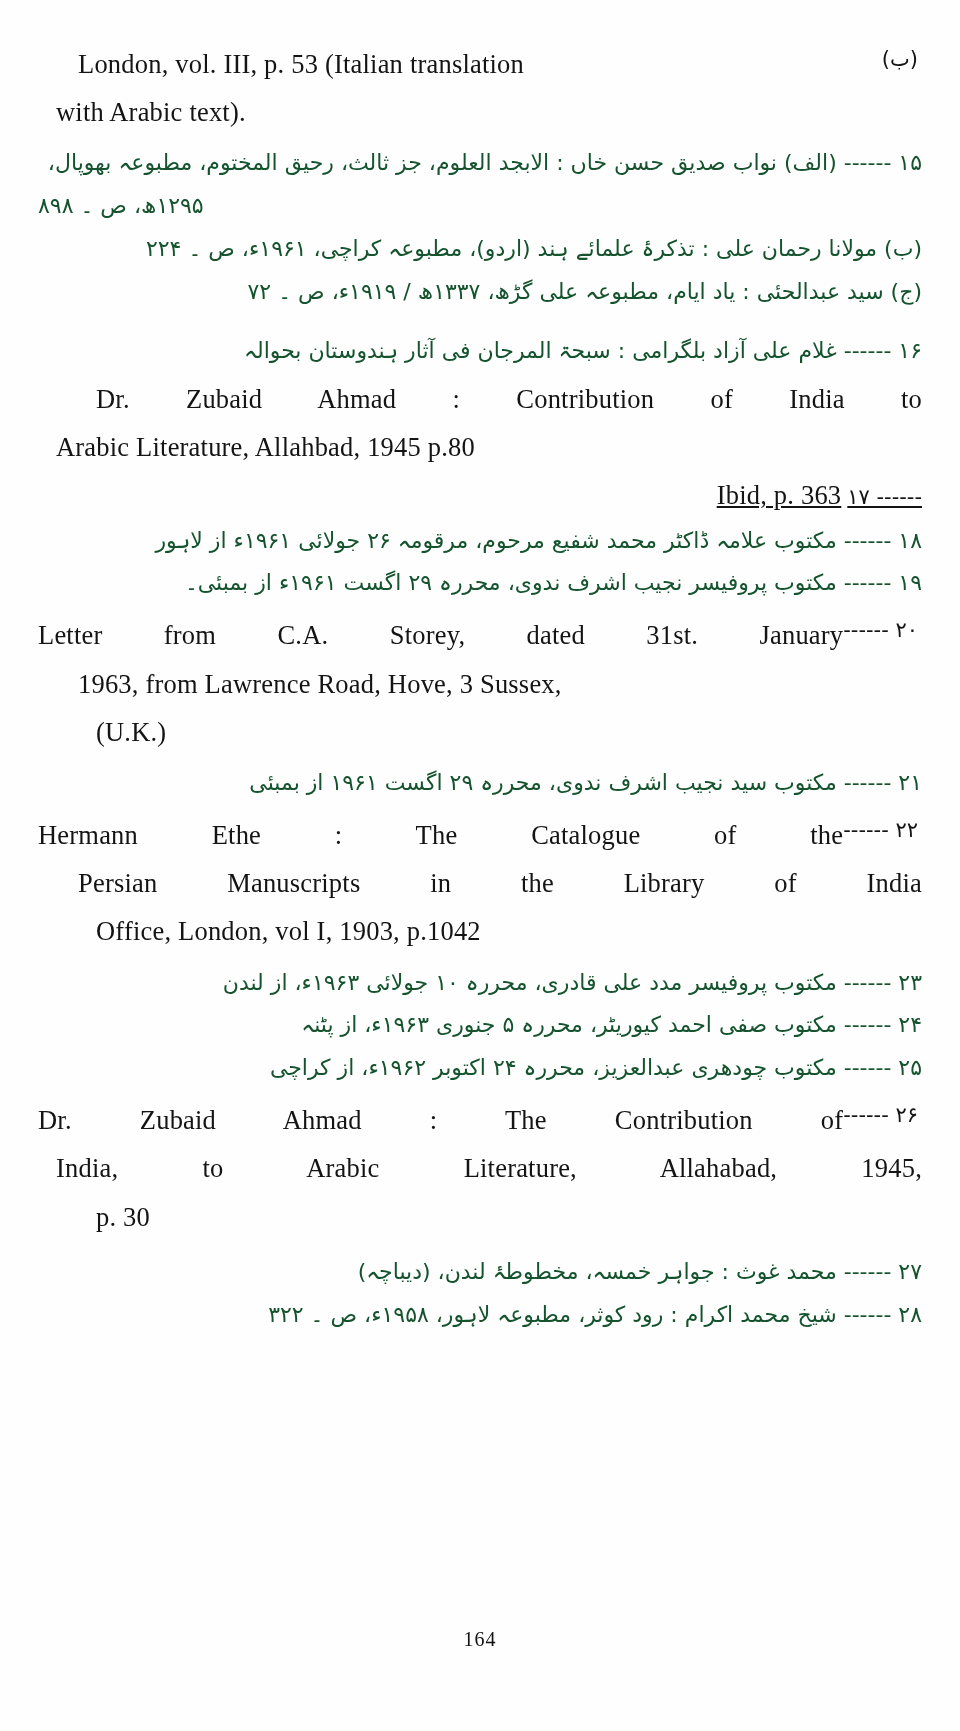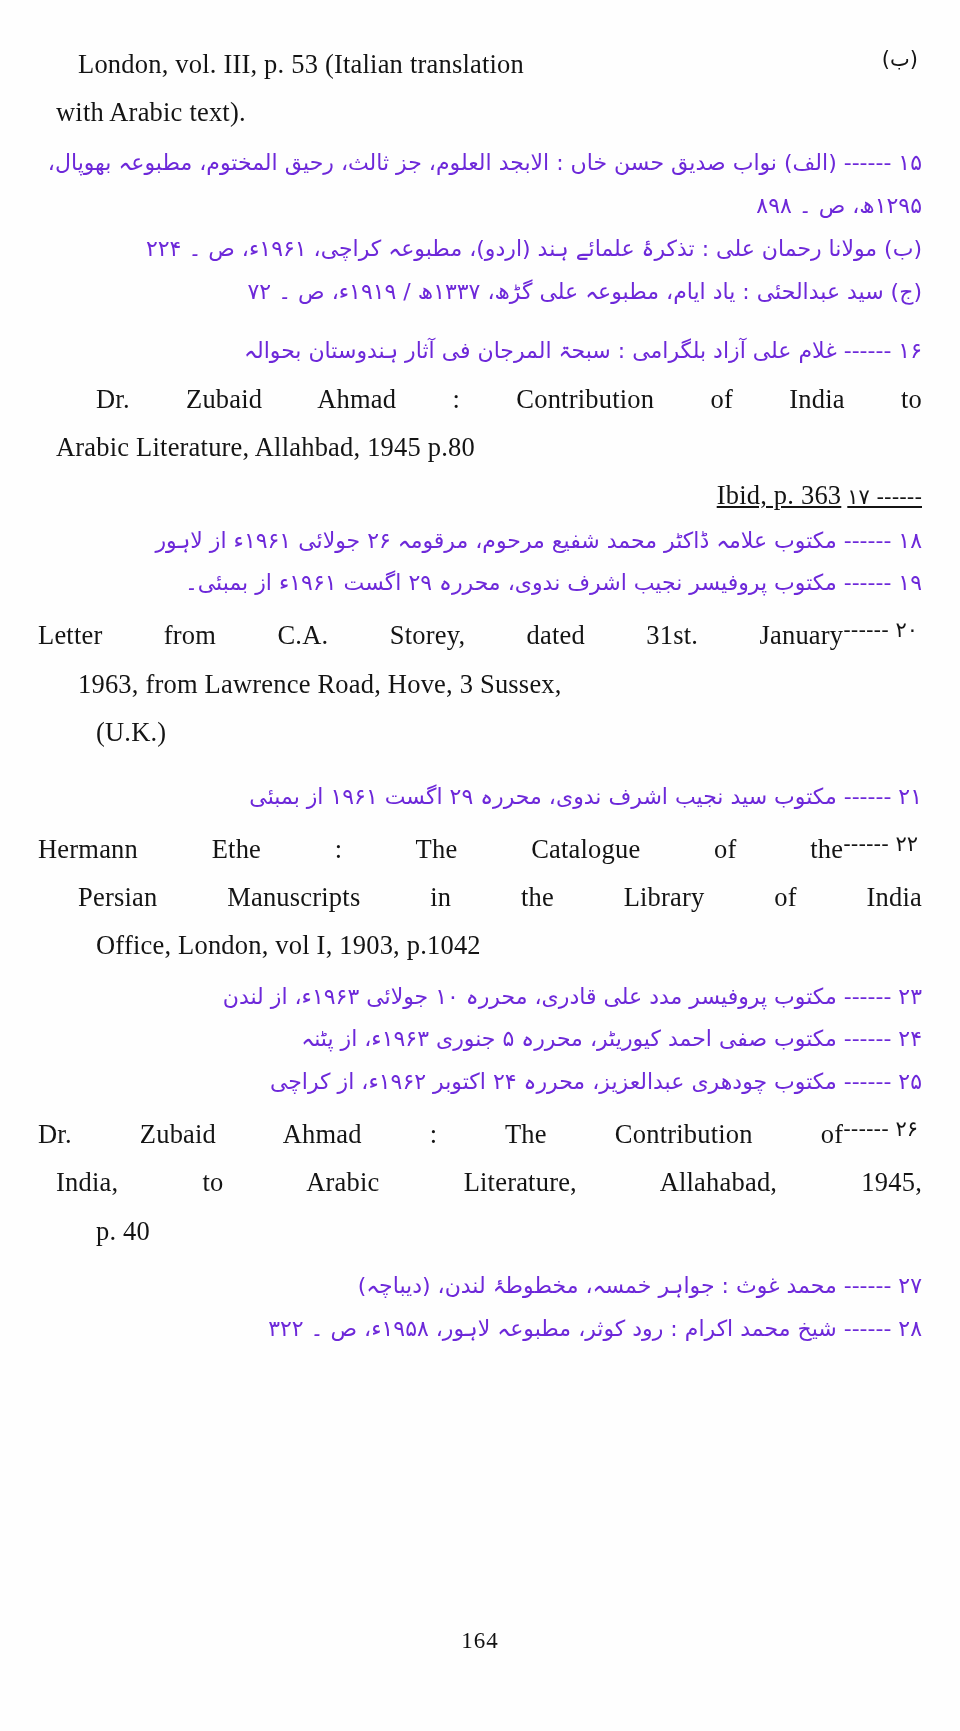--- a/index.html
+++ b/index.html
@@ -57,24 +57,24 @@
     white-space: normal;
   }
 
   
   .rtl-block {
     direction: rtl;
     text-align: right;
     font-family: "DejaVu Sans", sans-serif;
     font-size: 22px;
     line-height: 1.95;
-    color: #6d28d9;
+    color: #14532d;
   }
   .rtl-block .ln { display: block; white-space: pre-wrap; }
-  .rtl-block .ln.c  { text-align: right; }
+  .rtl-block .ln.c  { text-align: left; }
   .rtl-block .ln.r  { text-align: right; }
 
   .row {
     display: block;
   }
 
   
   .marker-right {
     float: right;
     direction: rtl;
@@ -90,21 +90,21 @@
     white-space: nowrap;
   }
 
   .folio {
     position: absolute;
     left: 0;
     right: 0;
     top: 1628px;
     text-align: center;
     font-family: "Liberation Serif", serif;
-    font-size: 23px;
+    font-size: 20px;
     letter-spacing: 1px;
     color: #121212;
   }
 </style>
 </head>
 <body>
 
 <div class="page">
   <div class="content">
 
@@ -141,21 +141,21 @@
     <div class="rtl-block row">
       <span class="ln r">۱۹ ------ مکتوب پروفیسر نجیب اشرف ندوی، محررہ ۲۹ اگست ۱۹۶۱ء از بمبئی۔</span>
     </div>
 
     <div class="ltr-block row" style="margin-top:6px;">
       <span class="ln"><span class="marker-right urdu-num">۲۰ ------</span><span class="just" style="display:block; overflow:hidden;">Letter from C.A. Storey, dated 31st. January</span></span>
       <span class="ln i1">1963, from Lawrence Road, Hove, 3 Sussex,</span>
       <span class="ln i3">(U.K.)</span>
     </div>
 
-    <div class="rtl-block row" style="margin-top:20px;">
+    <div class="rtl-block row" style="margin-top:6px;">
       <span class="ln r">۲۱ ------ مکتوب سید نجیب اشرف ندوی، محررہ ۲۹ اگست ۱۹۶۱ از بمبئی</span>
     </div>
 
     <div class="ltr-block row" style="margin-top:6px;">
       <span class="ln"><span class="marker-right urdu-num">۲۲ ------</span><span class="just" style="display:block; overflow:hidden;">Hermann Ethe : The Catalogue of the</span></span>
       <span class="ln i1 just">Persian Manuscripts in the Library of India</span>
       <span class="ln i3">Office, London, vol I, 1903, p.1042</span>
     </div>
 
     <div class="rtl-block row" style="margin-top:6px;">
@@ -166,21 +166,21 @@
       <span class="ln r">۲۴ ------ مکتوب صفی احمد کیوریٹر، محررہ ۵ جنوری ۱۹۶۳ء، از پٹنہ</span>
     </div>
 
     <div class="rtl-block row">
       <span class="ln r">۲۵ ------ مکتوب چودھری عبدالعزیز، محررہ ۲۴ اکتوبر ۱۹۶۲ء، از کراچی</span>
     </div>
 
     <div class="ltr-block row" style="margin-top:6px;">
       <span class="ln"><span class="marker-right urdu-num">۲۶ ------</span><span class="just" style="display:block; overflow:hidden;">Dr. Zubaid Ahmad : The Contribution of</span></span>
       <span class="ln i2 just">India, to Arabic Literature, Allahabad, 1945,</span>
-      <span class="ln i3">p. 40</span>
+      <span class="ln i3">p. 30</span>
     </div>
 
     <div class="rtl-block row" style="margin-top:10px;">
       <span class="ln r">۲۷ ------ محمد غوث : جواہر خمسہ، مخطوطۂ لندن، (دیباچہ)</span>
     </div>
 
     <div class="rtl-block row">
       <span class="ln r">۲۸ ------ شیخ محمد اکرام : رود کوثر، مطبوعہ لاہور، ۱۹۵۸ء، ص ۔ ۳۲۲</span>
     </div>
 

